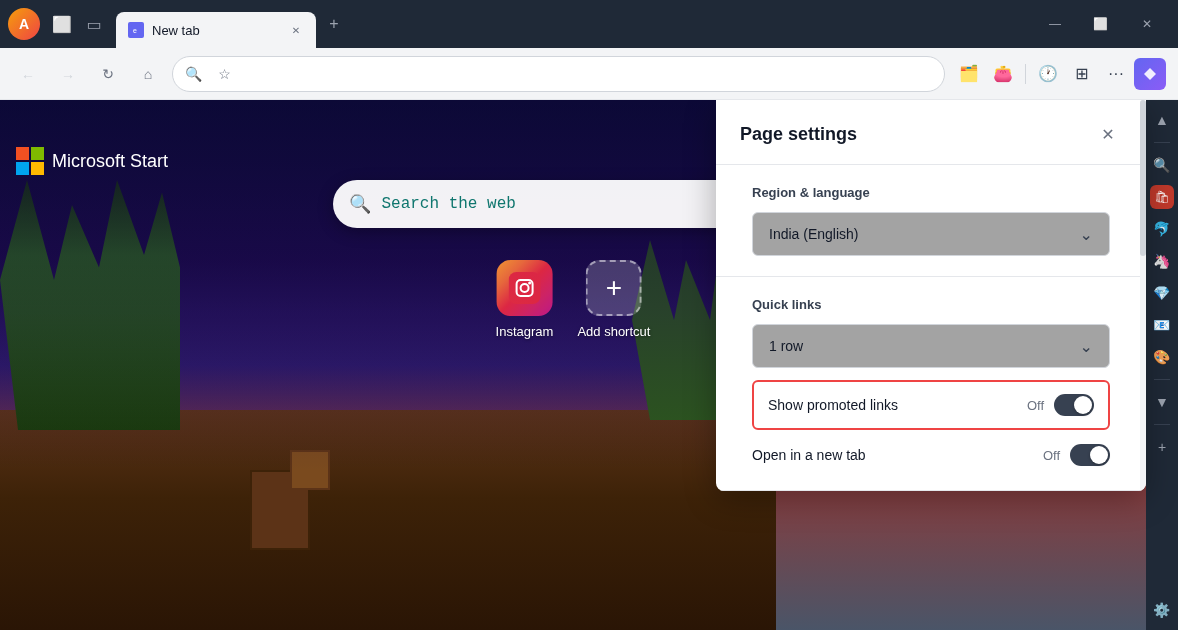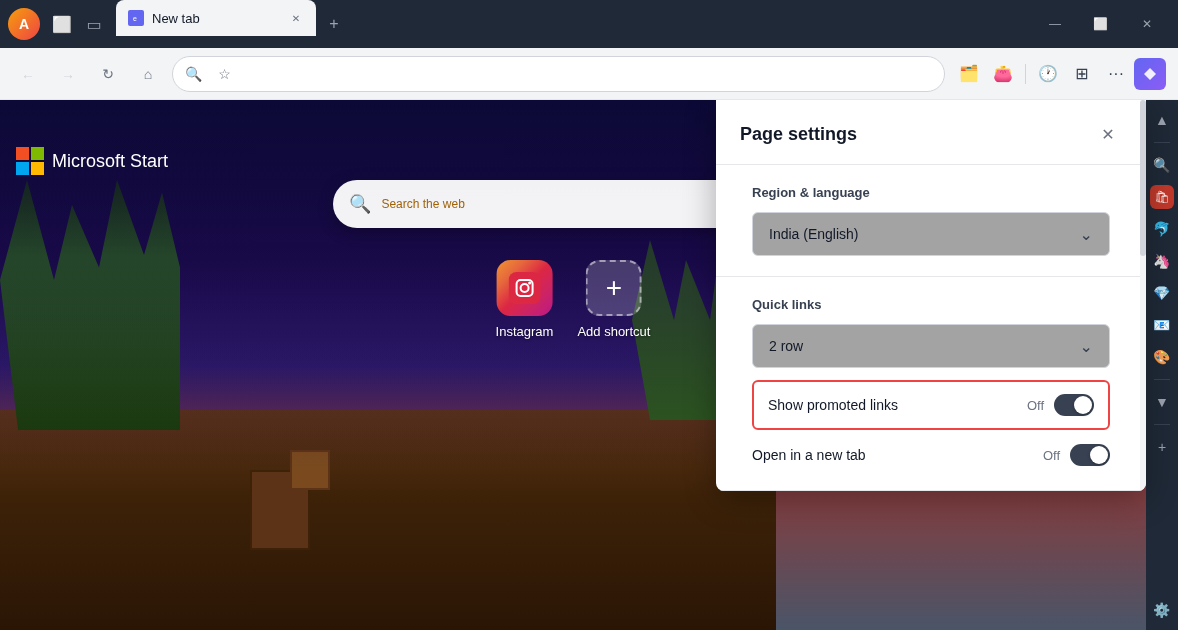--- a/index.html
+++ b/index.html
@@ -6,21 +6,21 @@
     body { width: 1178px; height: 630px; overflow: hidden; font-family: 'Segoe UI', sans-serif; background: #1a1a2e; position: relative; }
 
     
     .browser-chrome { width: 100%; height: 100%; display: flex; flex-direction: column; }
 
     
     .title-bar { background: #1f2937; height: 48px; display: flex; align-items: center; padding: 0 8px; gap: 8px; flex-shrink: 0; }
     .avatar-circle { width: 32px; height: 32px; border-radius: 50%; background: linear-gradient(135deg, #f59e0b, #ef4444); display: flex; align-items: center; justify-content: center; color: white; font-size: 14px; font-weight: bold; }
     .tab-bar-icons { display: flex; gap: 4px; }
     .tab-icon-btn { width: 28px; height: 28px; display: flex; align-items: center; justify-content: center; color: #9ca3af; cursor: pointer; border-radius: 4px; }
-    .tabs-container { display: flex; flex: 1; height: 100%; padding-top: 0; }
+    .tabs-container { display: flex; align-items: flex-end; flex: 1; height: 100%; padding-top: 0; }
     .tab { height: 36px; background: #f3f4f6; border-radius: 8px 8px 0 0; display: flex; align-items: center; padding: 0 12px; gap: 8px; min-width: 200px; max-width: 240px; cursor: pointer; }
     .tab-favicon { width: 16px; height: 16px; background: #6366f1; border-radius: 2px; display: flex; align-items: center; justify-content: center; }
     .tab-title { font-size: 13px; color: #111827; flex: 1; white-space: nowrap; overflow: hidden; text-overflow: ellipsis; }
     .tab-close { width: 16px; height: 16px; border-radius: 50%; display: flex; align-items: center; justify-content: center; color: #6b7280; font-size: 10px; cursor: pointer; }
     .new-tab-btn { width: 28px; height: 28px; display: flex; align-items: center; justify-content: center; color: #9ca3af; cursor: pointer; border-radius: 4px; margin-left: 4px; align-self: center; }
     .window-controls { display: flex; gap: 0; margin-left: auto; }
     .win-ctrl { width: 46px; height: 32px; display: flex; align-items: center; justify-content: center; color: #9ca3af; cursor: pointer; font-size: 12px; }
 
     
     .nav-bar { background: #f3f4f6; height: 52px; display: flex; align-items: center; padding: 0 12px; gap: 8px; flex-shrink: 0; border-bottom: 1px solid #e5e7eb; }
@@ -47,21 +47,21 @@
 
     
     .nt-header { position: absolute; top: 0; left: 0; right: 0; height: 50px; display: flex; align-items: center; padding: 8px 16px; gap: 12px; margin-top: 36px; }
     .ms-logo { display: flex; align-items: center; gap: 8px; }
     .ms-brand { font-size: 18px; color: white; font-weight: 500; }
 
     
     .nt-search { position: absolute; top: 80px; left: 50%; transform: translateX(-50%); width: 480px; }
     .nt-search-box { background: rgba(255,255,255,0.95); border-radius: 24px; height: 48px; display: flex; align-items: center; padding: 0 16px; gap: 10px; box-shadow: 0 4px 16px rgba(0,0,0,0.3); }
     .nt-search-icon { color: #6b7280; font-size: 18px; }
-    .nt-search-text { font-size: 12px; color: #a16207; flex: 1; }
+    .nt-search-text { font-size: 16px; color: #0f766e; flex: 1; font-family: Liberation Mono, monospace; }
 
     
     .nt-quicklinks { position: absolute; top: 160px; left: 50%; transform: translateX(-50%); display: flex; gap: 24px; }
     .ql-item { display: flex; flex-direction: column; align-items: center; gap: 8px; cursor: pointer; }
     .ql-icon { width: 56px; height: 56px; border-radius: 14px; display: flex; align-items: center; justify-content: center; font-size: 28px; }
     .ql-label { font-size: 13px; color: white; text-shadow: 0 1px 3px rgba(0,0,0,0.5); }
     .ql-add { background: rgba(255,255,255,0.2); border: 2px dashed rgba(255,255,255,0.5); border-radius: 14px; }
 
     
     .insta-icon { background: linear-gradient(135deg, #f09433, #e6683c, #dc2743, #cc2366, #bc1888); }
@@ -250,21 +250,21 @@
         <div class="sp-section-title">Region &amp; language</div>
         <div class="sp-dropdown">
           <span class="sp-dropdown-text">India (English)</span>
           <span class="sp-dropdown-arrow">⌄</span>
         </div>
       </div>
 
       <div class="sp-section">
         <div class="sp-section-title">Quick links</div>
         <div class="sp-dropdown" style="margin-bottom:4px;">
-          <span class="sp-dropdown-text">2 row</span>
+          <span class="sp-dropdown-text">1 row</span>
           <span class="sp-dropdown-arrow">⌄</span>
         </div>
 
         <div style="border:2px solid #ef4444;border-radius:6px;padding:12px 14px;display:flex;align-items:center;justify-content:space-between;margin-top:12px;">
           <span class="sp-toggle-label">Show promoted links</span>
           <div class="sp-toggle-right">
             <span class="sp-toggle-off">Off</span>
             <div class="toggle-switch">
               <div class="knob"></div>
             </div>

